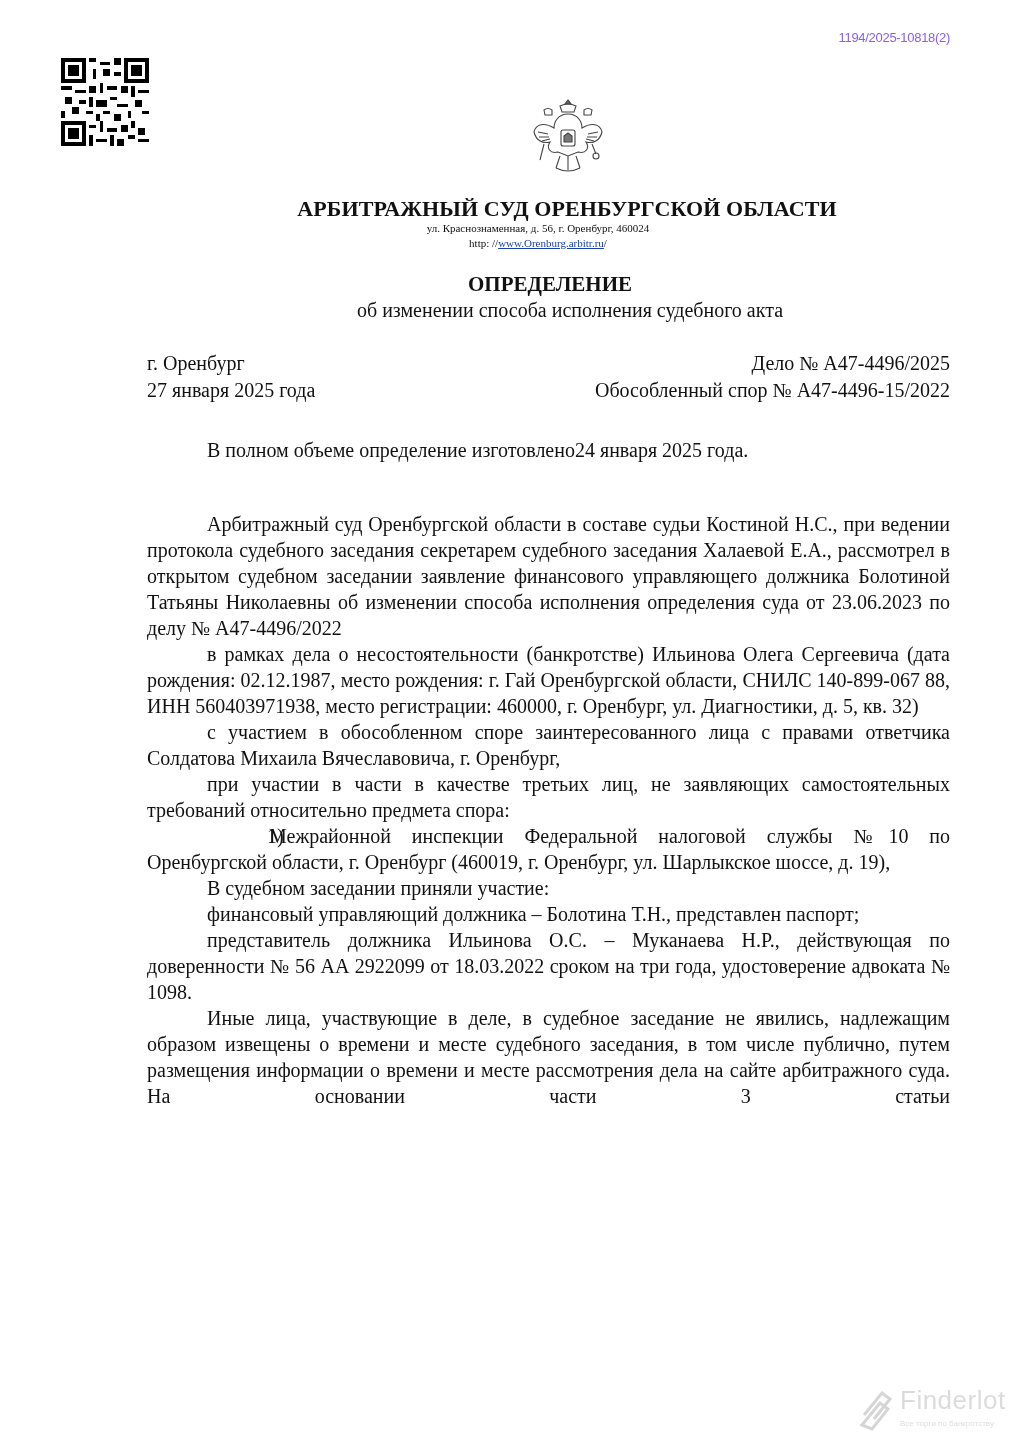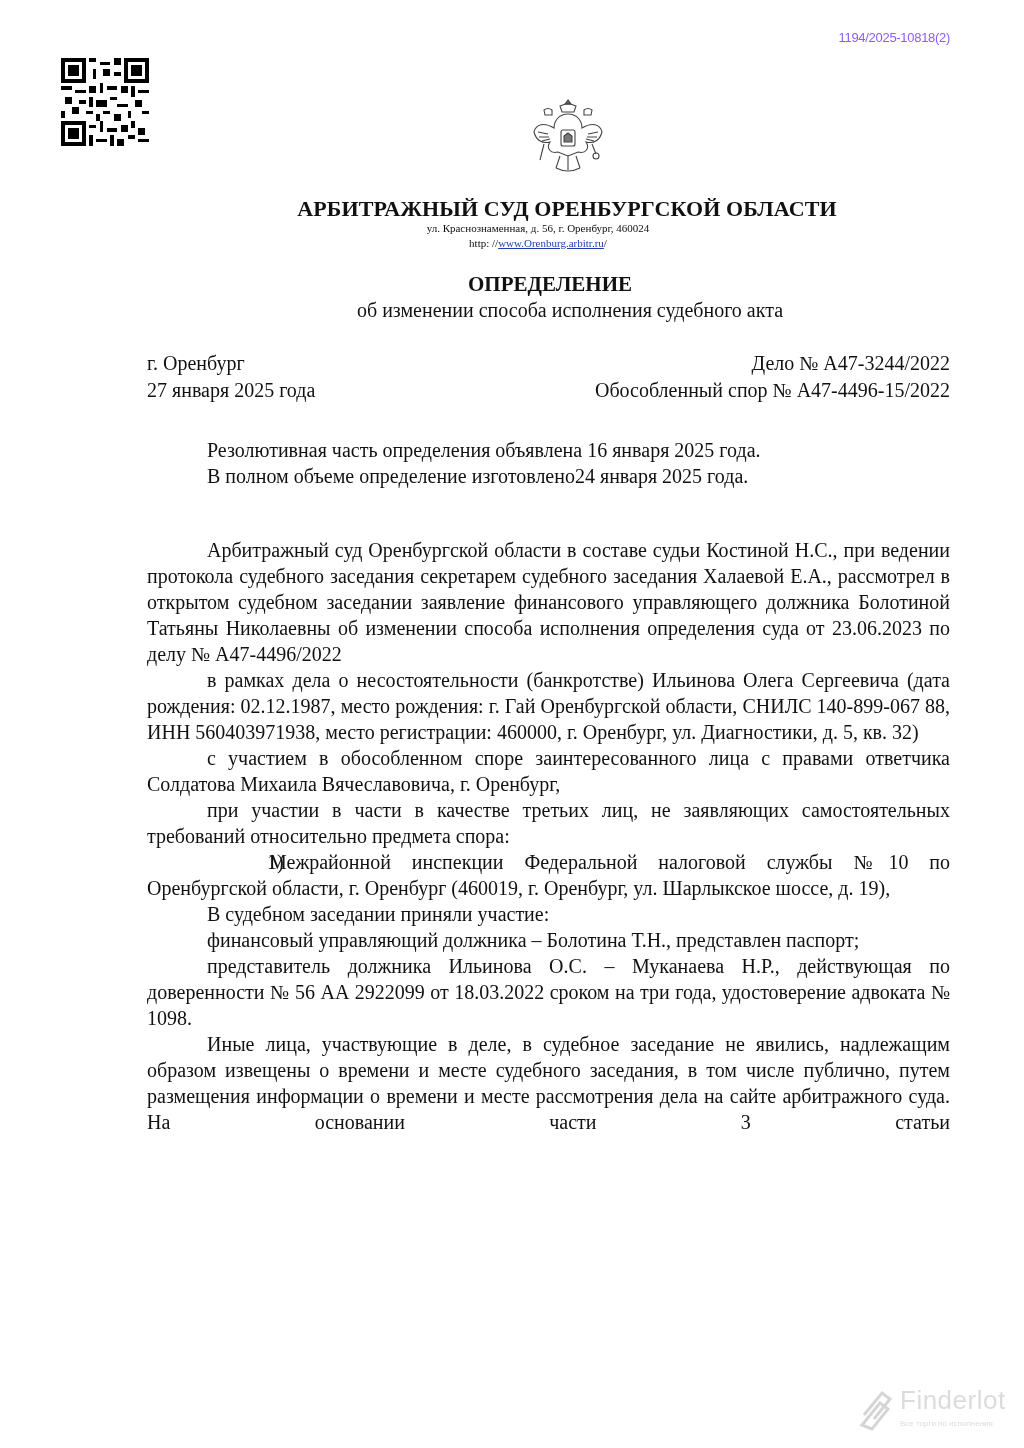--- a/index.html
+++ b/index.html
@@ -103,29 +103,28 @@
 
 <div class="court">АРБИТРАЖНЫЙ СУД ОРЕНБУРГСКОЙ ОБЛАСТИ</div>
 <div class="court-addr">ул. Краснознаменная, д. 56, г. Оренбург, 460024</div>
 <div class="court-url"><span>http: //</span><a>www.Orenburg.arbitr.ru</a><span>/</span></div>
 
 <div class="title">ОПРЕДЕЛЕНИЕ</div>
 <div class="subtitle">об изменении способа исполнения судебного акта</div>
 
 <div class="row" style="top:352px;">
   <span>г. Оренбург</span>
-  <span>Дело № А47-3244/2022</span>
+  <span>Дело № А47-4496/2025</span>
 </div>
 <div class="row" style="top:379px;">
   <span>27 января 2025 года</span>
   <span>Обособленный спор № А47-4496-15/2022</span>
 </div>
 
 <div class="body">
-  <p>Резолютивная часть определения объявлена 16 января 2025 года.</p>
   <p>В полном объеме определение изготовлено24 января 2025 года.</p>
   <div class="gap"></div>
   <div class="gap" style="height:22px;"></div>
   <p>Арбитражный суд Оренбургской области в составе судьи Костиной Н.С., при ведении протокола судебного заседания секретарем судебного заседания Халаевой Е.А., рассмотрел в открытом судебном заседании заявление финансового управляющего должника Болотиной Татьяны Николаевны об изменении способа исполнения определения суда от 23.06.2023 по делу № А47-4496/2022</p>
   <p>в рамках дела о несостоятельности (банкротстве) Ильинова Олега Сергеевича (дата рождения: 02.12.1987, место рождения: г. Гай Оренбургской области, СНИЛС 140-899-067 88, ИНН 560403971938, место регистрации: 460000, г. Оренбург, ул. Диагностики, д. 5, кв. 32)</p>
   <p>с участием в обособленном споре заинтересованного лица с правами ответчика Солдатова Михаила Вячеславовича, г. Оренбург,</p>
   <p>при участии в части в качестве третьих лиц, не заявляющих самостоятельных требований относительно предмета спора:</p>
   <p><span class="li-num">1)</span><span>Межрайонной инспекции Федеральной налоговой службы №10 по Оренбургской области, г. Оренбург (460019, г. Оренбург, ул. Шарлыкское шоссе, д. 19),</span></p>
   <p>В судебном заседании приняли участие:</p>
   <p>финансовый управляющий должника – Болотина Т.Н., представлен паспорт;</p>
@@ -134,14 +133,14 @@
 </div>
 
 <div class="watermark">
   <svg width="38" height="50" viewBox="0 0 38 50">
     <g fill="none" stroke="#8a8a8a" stroke-width="3">
       <path d="M6 30 L24 8 L32 14 L16 34"></path>
       <path d="M4 40 L22 18 L30 24 L14 44 Z"></path>
     </g>
   </svg>
   <div class="wm-text">Finderlot</div>
-  <div class="wm-sub">Все торги по исполнения</div>
+  <div class="wm-sub">Все торги по банкротству</div>
 </div>
 
 </body></html>

